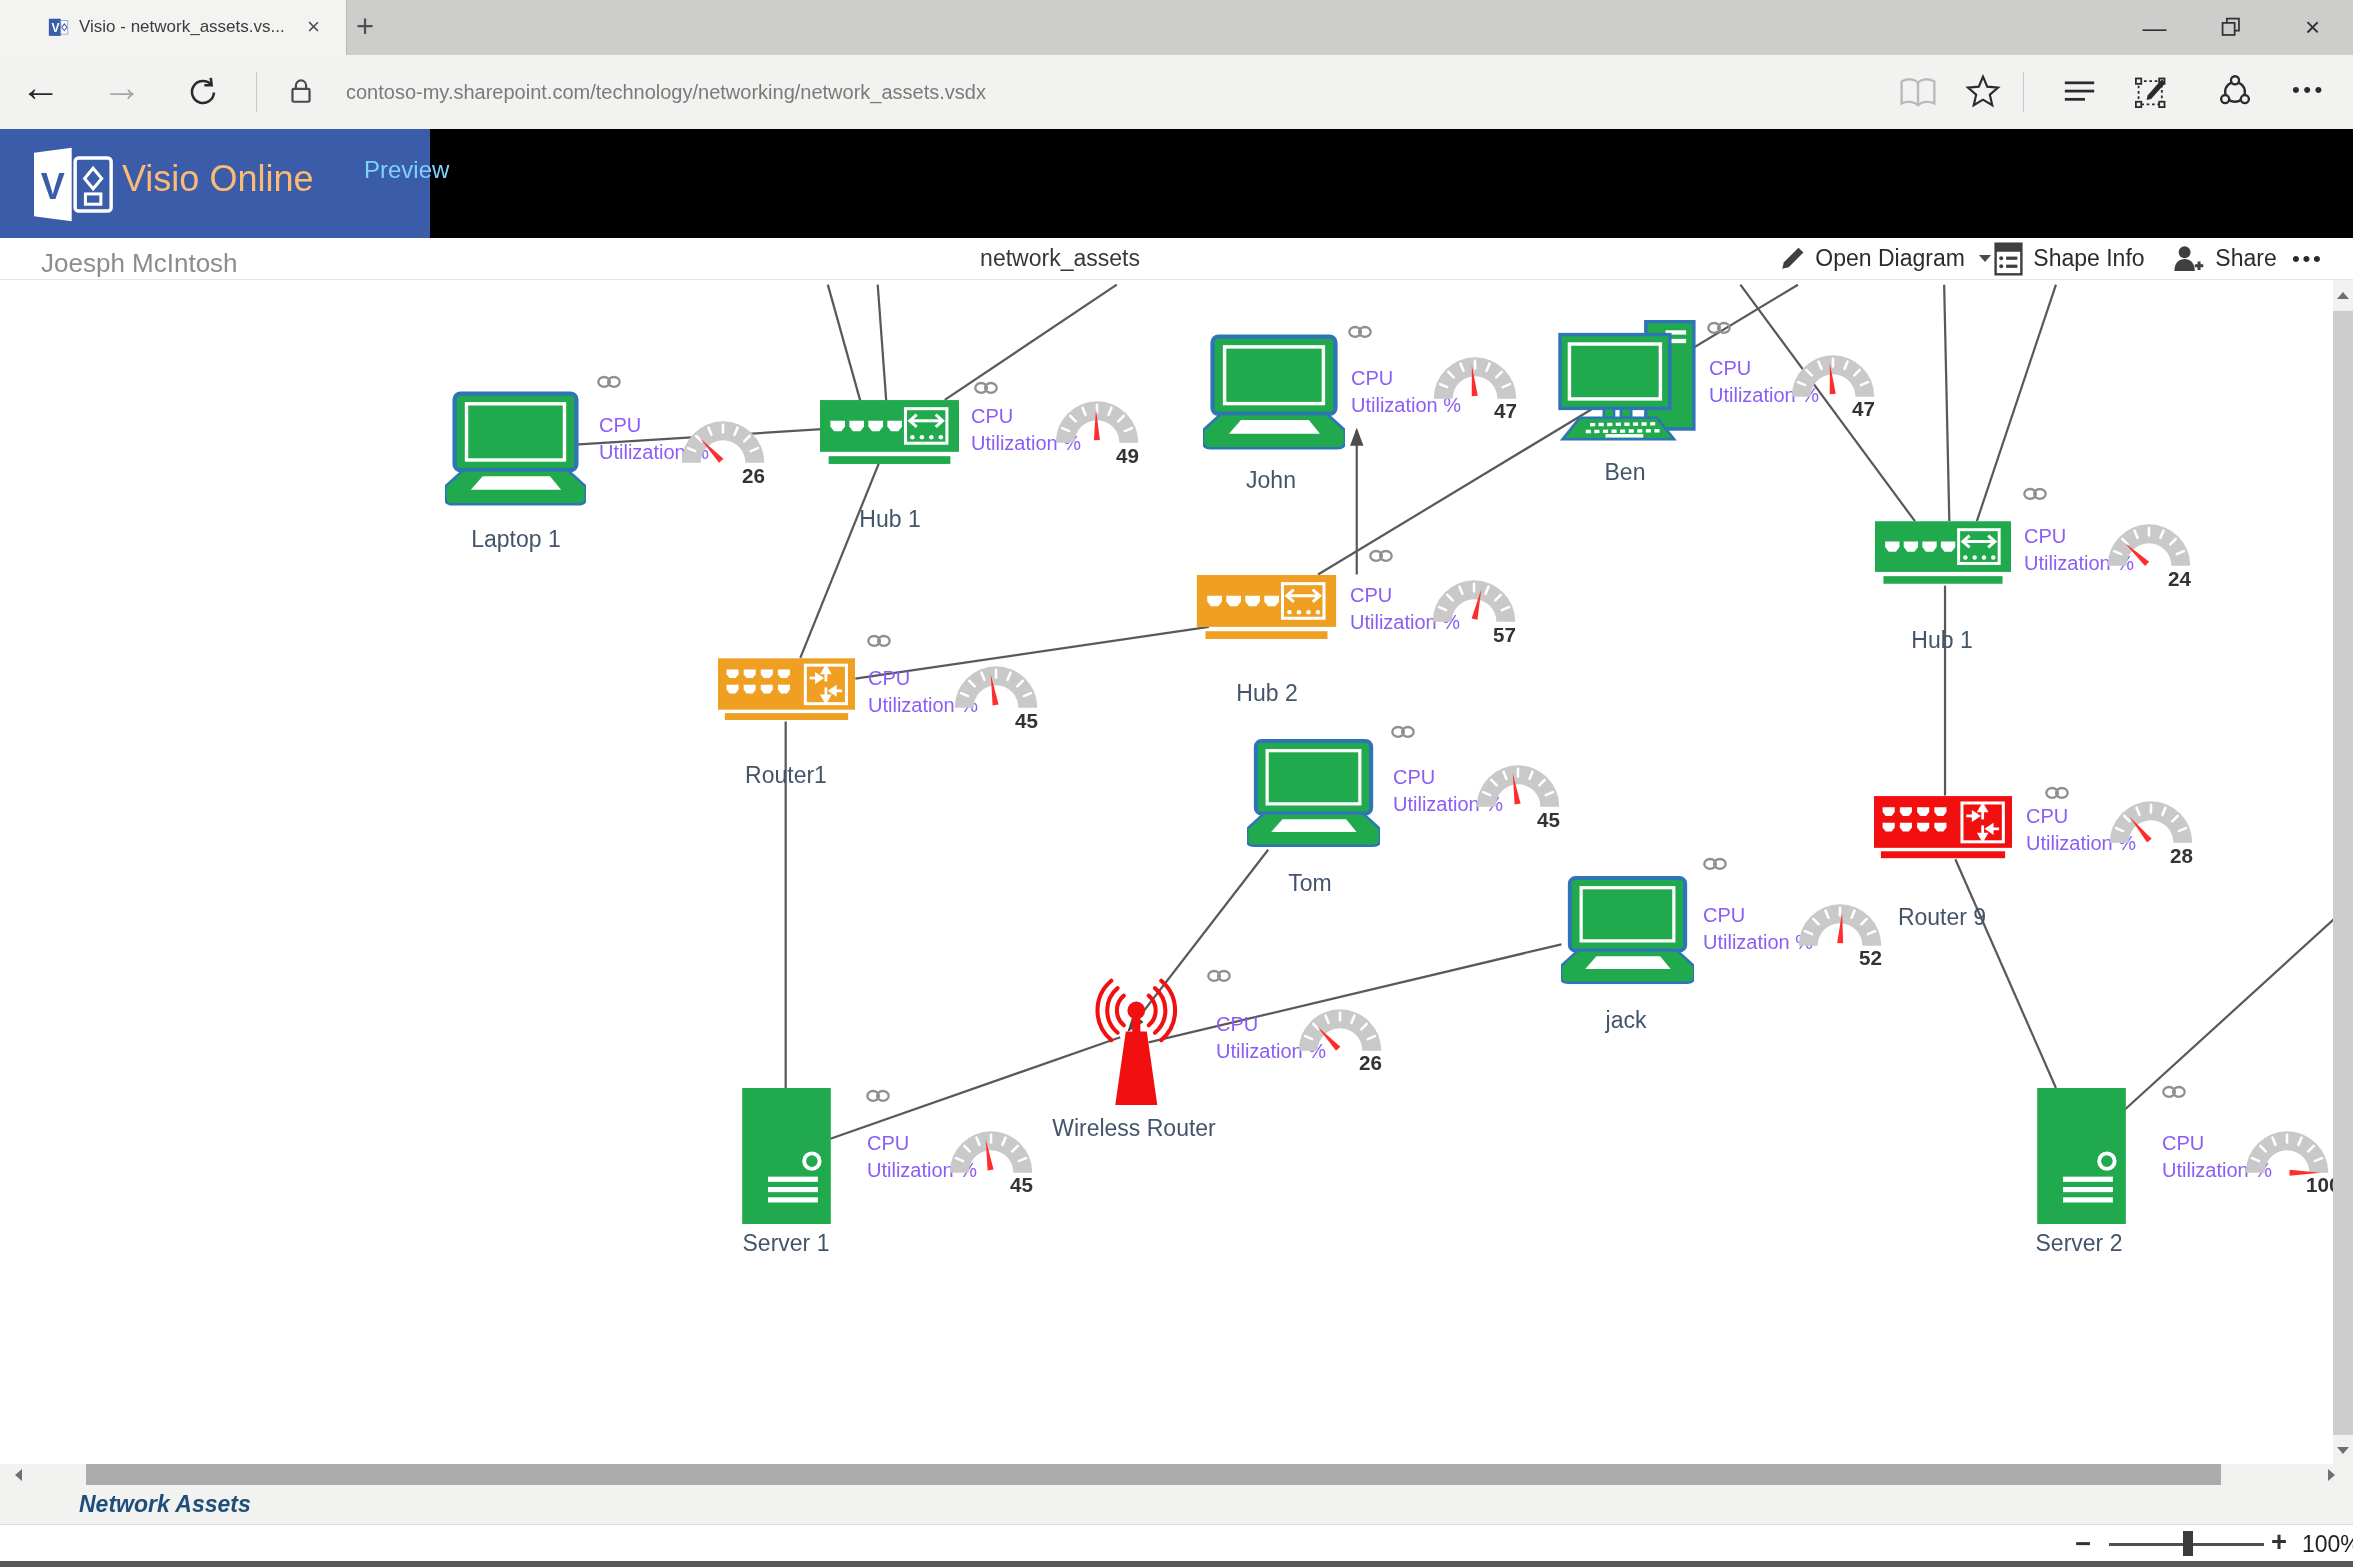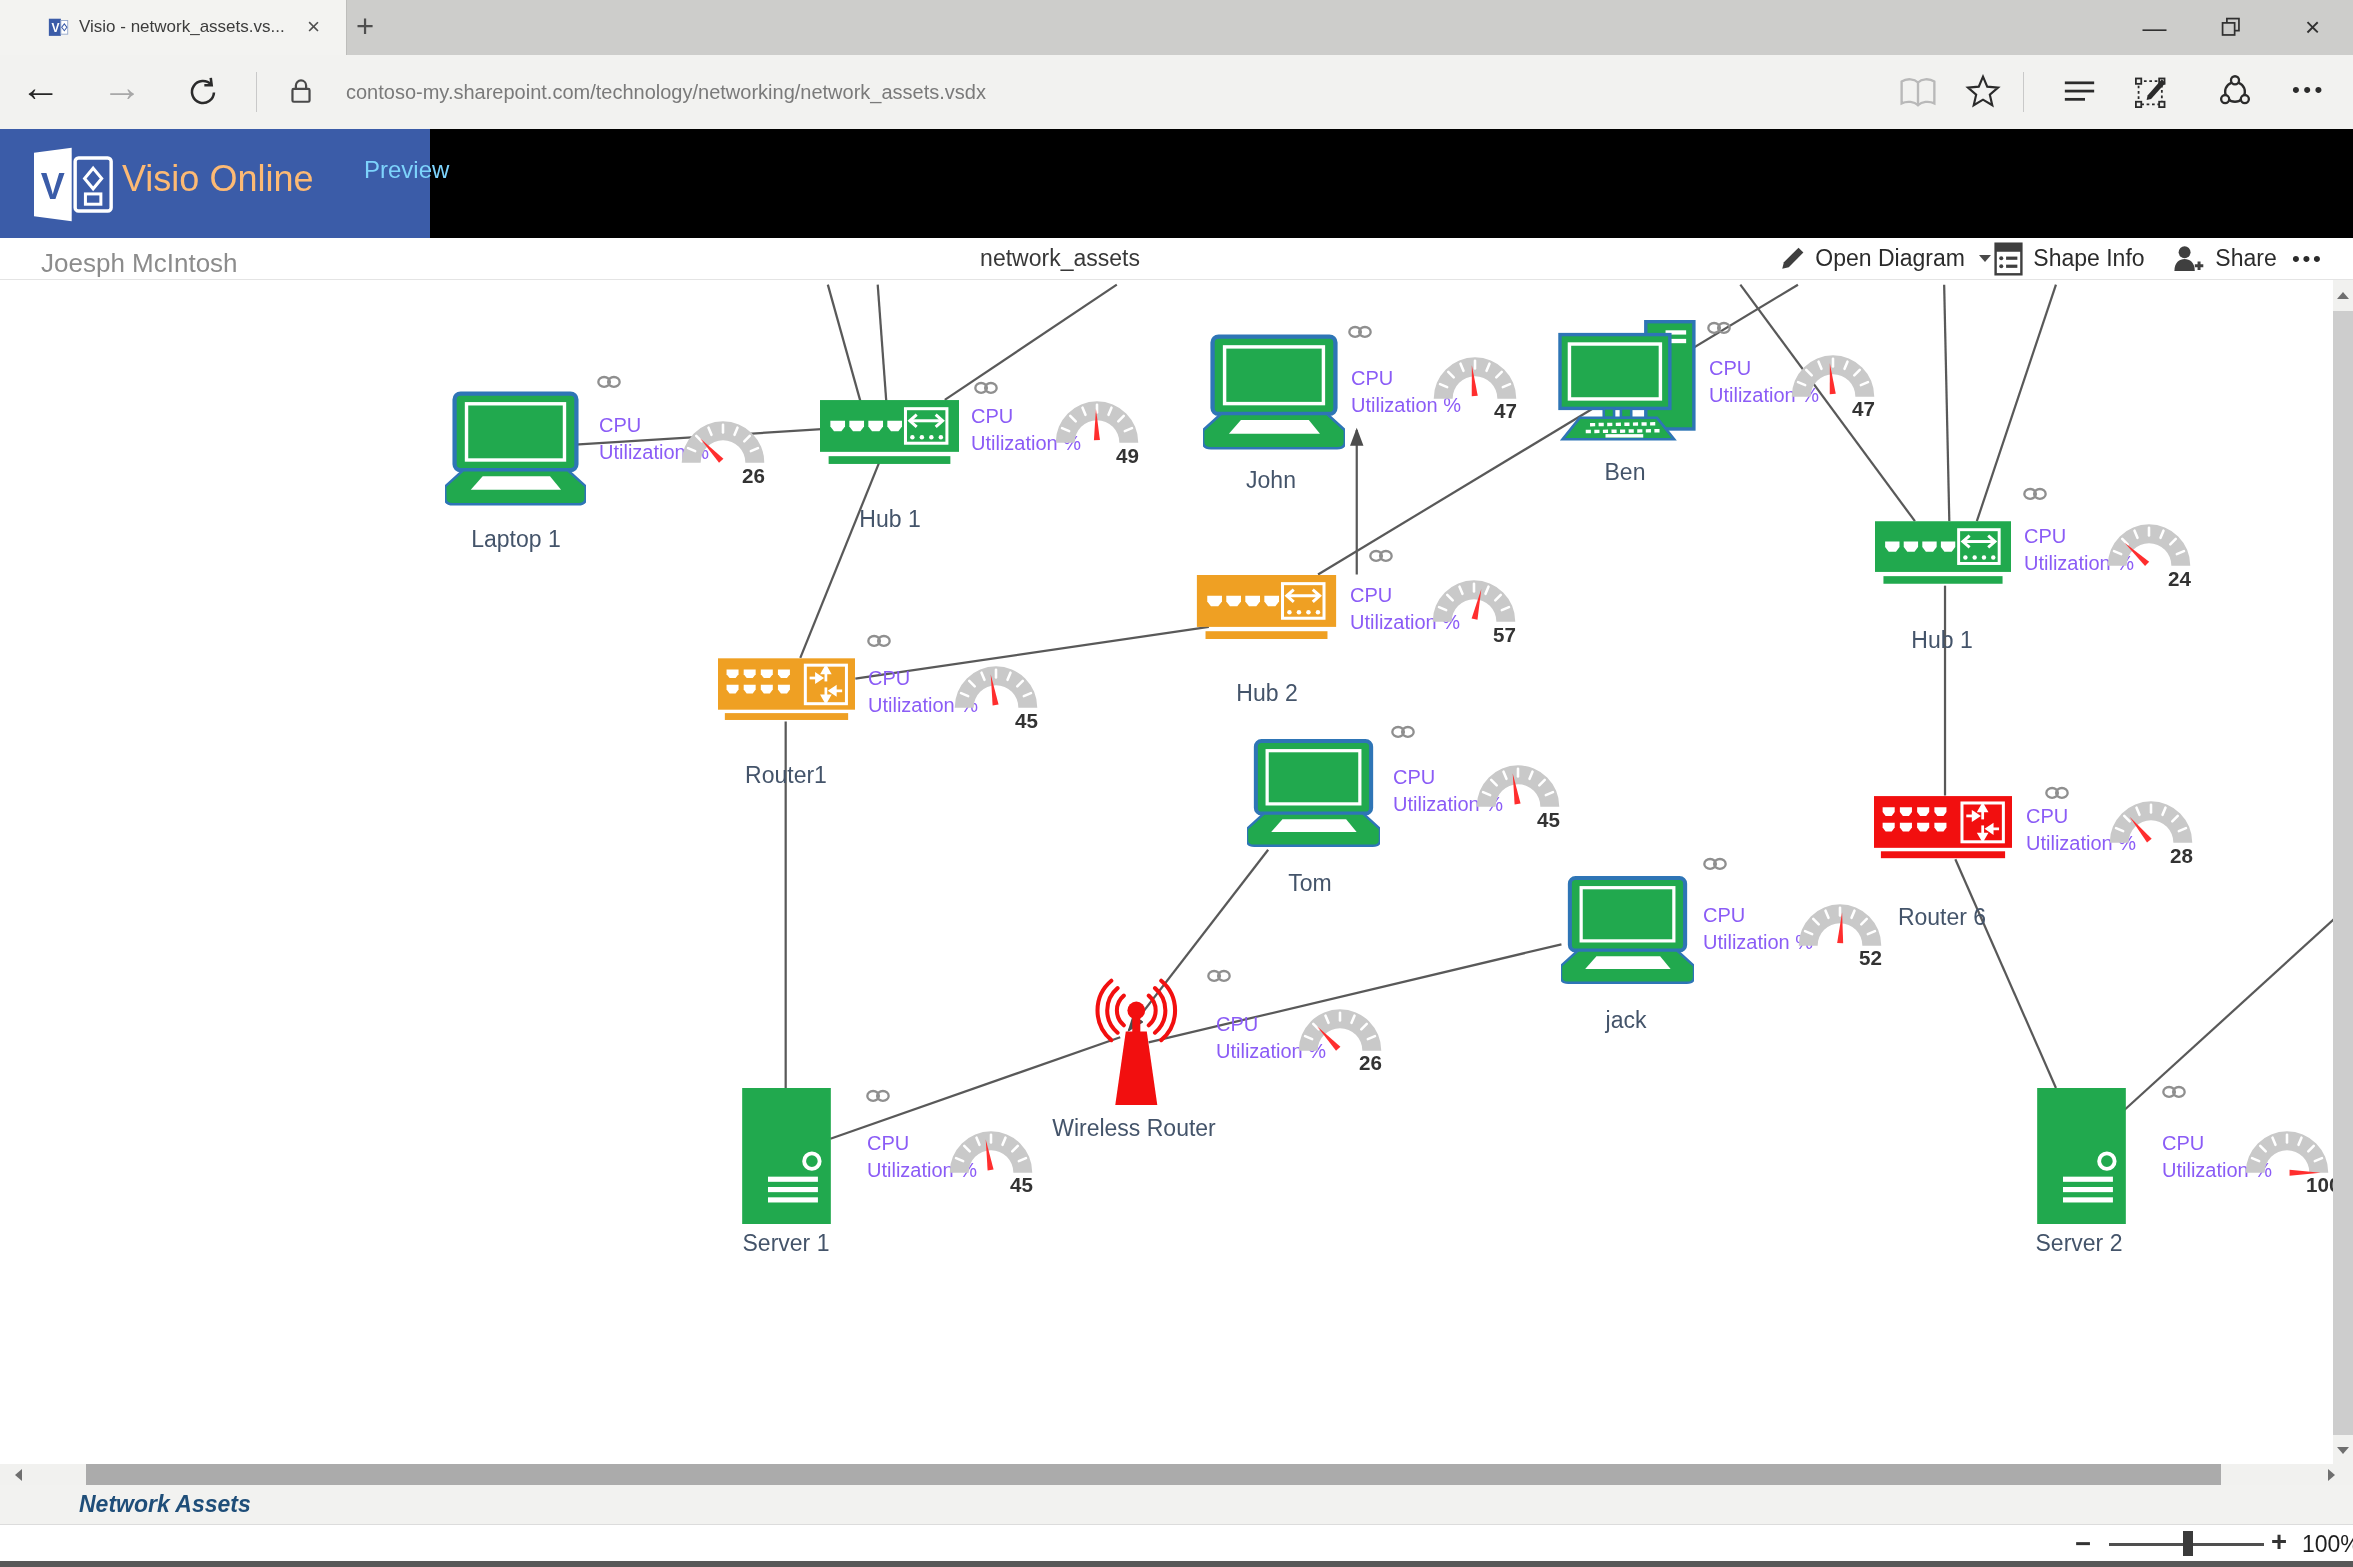--- a/index.html
+++ b/index.html
@@ -487,21 +487,21 @@
             <polygon points="122,17 126,10 130,17"></polygon>
         <line x1="126" y1="34" x2="126" y2="47"></line>
             <polygon points="122,44 126,51 130,44"></polygon>
         <line x1="107" y1="23" x2="117" y2="23"></line>
             <polygon points="115,19 121,23 115,27"></polygon>
         <line x1="145" y1="38" x2="135" y2="38"></line>
             <polygon points="137,34 131,38 137,42"></polygon>
       </g>
       <rect x="8" y="64" width="144" height="8" fill="#f20f0f"></rect>
         </svg></div>
-      <div class="nlabel" style="left: 1830px; top: 904px;">Router 6</div>
+      <div class="nlabel" style="left: 1830px; top: 904px;">Router 9</div>
       <div class="linkico" style="left: 2045px; top: 786px;"><svg width="24" height="13.8" viewBox="0 0 27 15">
           <ellipse cx="8" cy="7.5" rx="6.5" ry="5.5" fill="none" stroke="#8f8f8f" stroke-width="2.6"></ellipse>
           <ellipse cx="19" cy="7.5" rx="6.5" ry="5.5" fill="none" stroke="#8f8f8f" stroke-width="2.6"></ellipse>
         </svg></div>
       <div class="cputxt" style="left: 2026px; top: 803px;">
         <div>CPU</div>
         <div>Utilization %</div>
       </div>
       <div class="node" style="left: 2108px; top: 797px;"><svg width="86" height="50" viewBox="0 0 100 58">
       <path d="M2,53 A48,48 0 0 1 98,53 L76,53 A26,26 0 0 0 24,53 Z" fill="#c9c9c9"></path>

